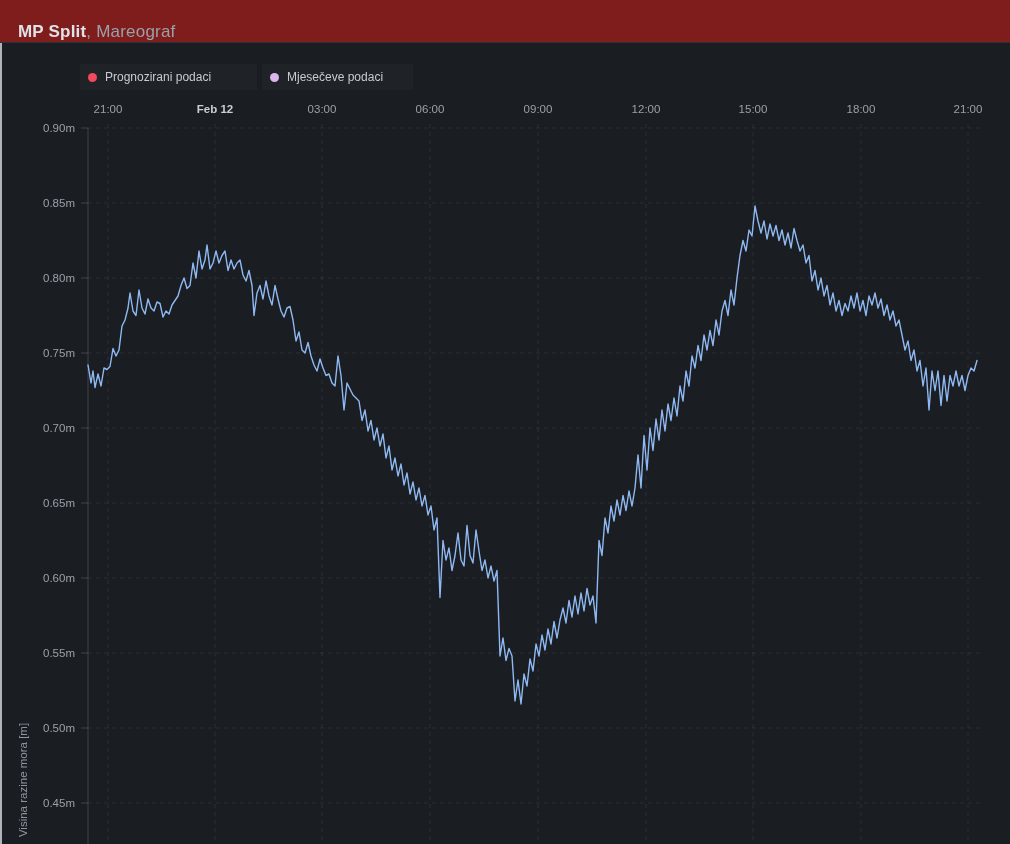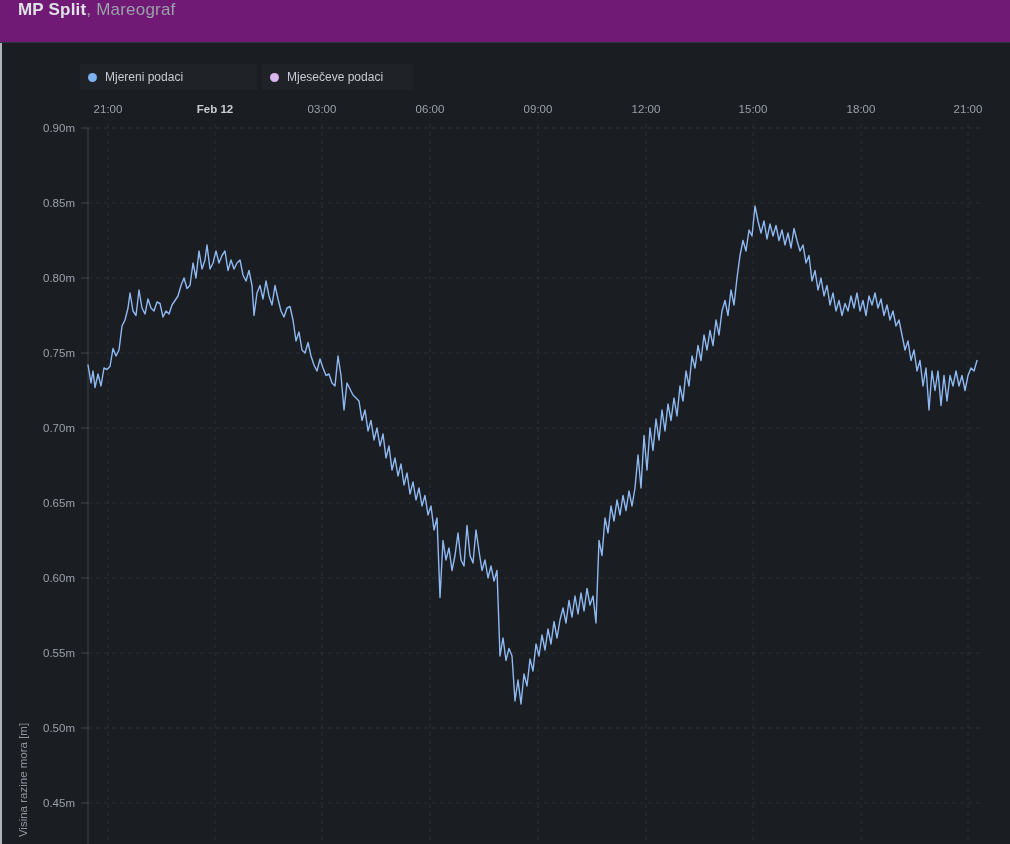--- a/index.html
+++ b/index.html
@@ -2,22 +2,22 @@
 <html><head>
 <meta charset="utf-8">
 <style>
   html,body{margin:0;padding:0;}
   body{
     width:1010px;height:844px;overflow:hidden;position:relative;
     background:#1a1d22;font-family:"Liberation Sans","DejaVu Sans",sans-serif;
   }
   .panel-header{
     position:absolute;top:0;left:0;width:1010px;height:43px;
-    background:#701a75;border-bottom:1px solid #2e3137;
-    display:flex;align-items:flex-start;box-sizing:border-box;padding-left:18px;
+    background:#7f1d1d;border-bottom:1px solid #2e3137;
+    display:flex;align-items:flex-end;box-sizing:border-box;padding-left:18px;
   }
   .panel-title{font-size:17px;color:#9aa1a9;letter-spacing:.2px;}
   .panel-title .t-bold{font-weight:bold;color:#dfe2e6;}
   .left-edge-strip{
     position:absolute;left:0;top:43px;width:2px;height:801px;background:#aeb4bb;
   }
   .legend{
     position:absolute;top:64px;left:80px;height:26px;display:flex;align-items:stretch;
   }
   .legend-item{
@@ -36,22 +36,22 @@
 <body>
 
 <div class="panel-header">
   <div class="panel-title"><span class="t-bold">MP Split</span><span>, Mareograf</span></div>
 </div>
 
 <div class="left-edge-strip"></div>
 
 <div class="legend" id="legend">
     <div class="legend-item">
-      <span class="legend-dot" style="background: rgb(125, 178, 240);"></span>
-      <span class="legend-label">Mjereni podaci</span>
+      <span class="legend-dot" style="background: rgb(242, 73, 92);"></span>
+      <span class="legend-label">Prognozirani podaci</span>
     </div>
     <div class="legend-item">
       <span class="legend-dot" style="background: rgb(219, 182, 238);"></span>
       <span class="legend-label">Mjesečeve podaci</span>
     </div>
   </div>
 
 <svg id="chart-svg" width="1010" height="844">
     <line x1="88" y1="128" x2="982" y2="128" stroke="rgba(204,204,220,0.10)" stroke-width="1" stroke-dasharray="4 4"></line>
     <line x1="81" y1="128" x2="88" y2="128" stroke="rgba(204,204,220,0.22)" stroke-width="1"></line>

